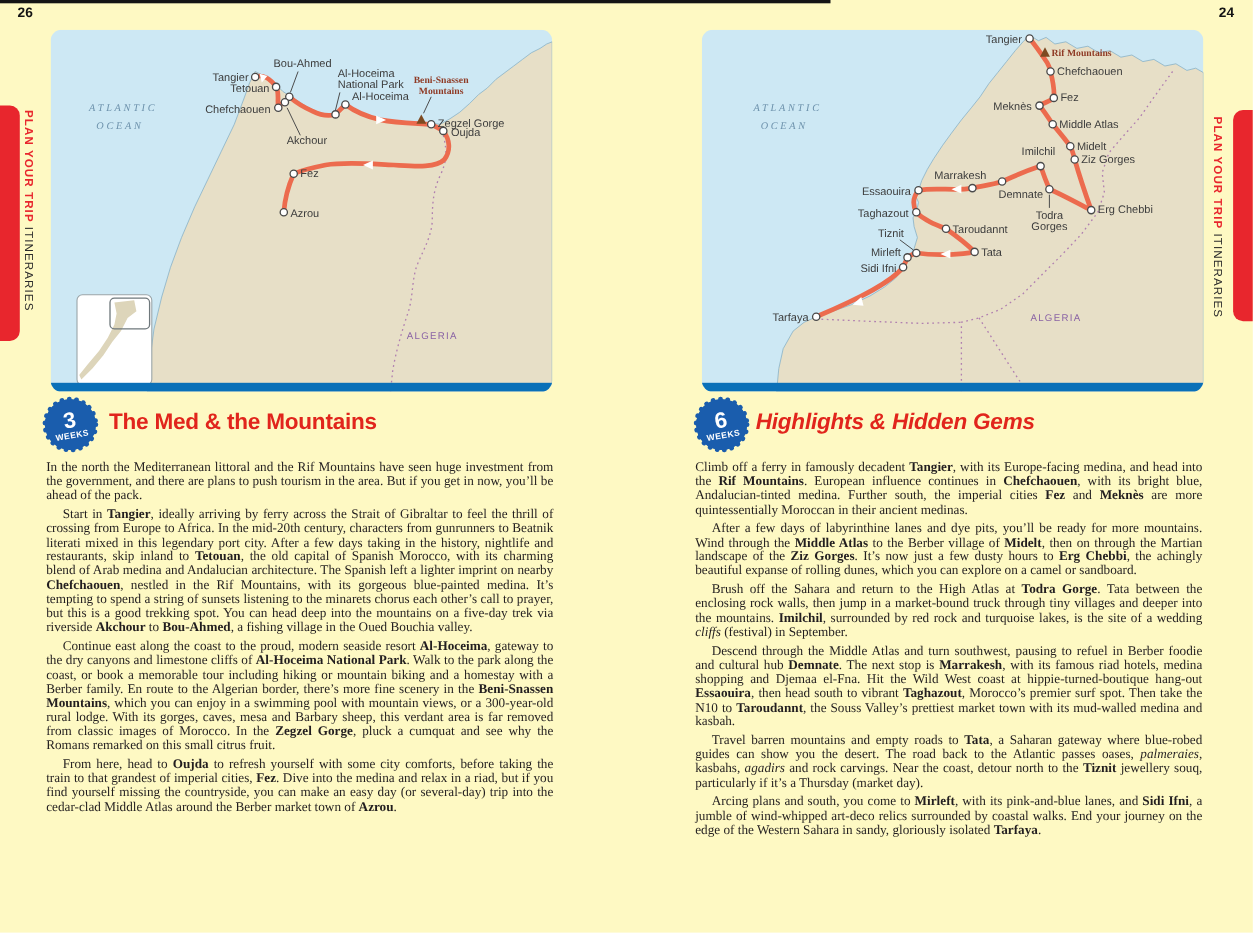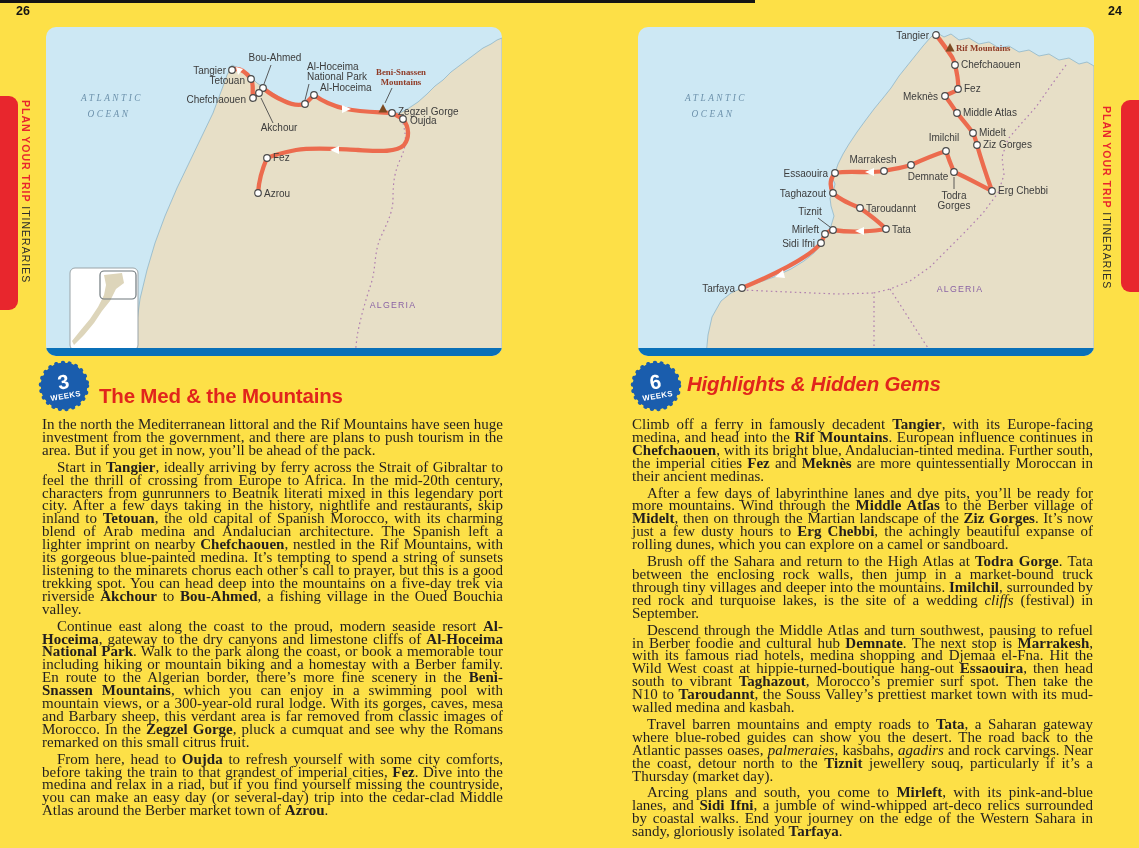--- a/index.html
+++ b/index.html
@@ -1,16 +1,16 @@
 <!DOCTYPE html>
 <html><head>
 <meta charset="utf-8">
 <style>
   html,body{margin:0;padding:0;background:#fff;}
-  #page{position:relative;width:1139px;height:848px;background:#fde047;overflow:hidden;
+  #page{position:relative;width:1139px;height:848px;background:#fef9c3;overflow:hidden;
         font-family:"Liberation Sans",sans-serif;}
   .topline{position:absolute;left:0;top:0;width:755px;height:3px;background:#141414;}
   .pageno{position:absolute;top:4px;font:bold 12.5px "Liberation Sans",sans-serif;color:#141414;}
   #pageno-left{left:16px;}
   #pageno-right{left:1108px;}
   .tab{position:absolute;background:#e8262d;}
   #tab-left{left:0;top:96px;width:18px;height:214px;border-radius:0 9px 9px 0;}
   #tab-right{left:1121px;top:100px;width:18px;height:192px;border-radius:9px 0 0 9px;}
   .vtext{position:absolute;writing-mode:vertical-rl;text-orientation:mixed;
          font-size:10.5px;letter-spacing:1px;white-space:nowrap;}
@@ -33,24 +33,24 @@
   .maplabel{font:10px "Liberation Sans",sans-serif;fill:#3c3c3c;}
   .maplabel.mountain{font:bold 8.8px "Liberation Serif",serif;fill:#8f3b26;}
   .oceanlabel{font:italic 9.3px "Liberation Serif",serif;fill:#6d92ac;letter-spacing:2.5px;}
   .countrylabel{font:8.8px "Liberation Sans",sans-serif;fill:#8a63a5;letter-spacing:1.2px;}
   .inset-box{fill:#ffffff;stroke:#9aa4a8;stroke-width:1;}
   .inset-shape{fill:#ddd5ba;}
   .inset-extent{fill:none;stroke:#6f787c;stroke-width:1.2;}
   .badge{position:absolute;width:54px;height:54px;}
   .badge text{fill:#fff;font-family:"Liberation Sans",sans-serif;font-weight:bold;}
   .title{position:absolute;top:372px;font:bold 20.5px "Liberation Sans",sans-serif;color:#e1251c;letter-spacing:-0.2px;}
-  #title-left{left:99px;margin-top:12px;}
+  #title-left{left:99px;}
   #title-right{left:687px;font-style:italic;}
   .bodytext{position:absolute;top:418px;width:461px;text-align:justify;
-            font-family:"Liberation Serif",serif;font-size:15px;line-height:12.9px;color:#221e1f;}
+            font-family:"Liberation Serif",serif;font-size:12px;line-height:12.9px;color:#221e1f;}
   #body-left{left:42px;}
   #body-right{left:632px;}
   .bodytext p{margin:0 0 4px 0;text-indent:15px;}
   .bodytext p:first-child{text-indent:0;}
   .bodytext b{font-weight:bold;}
 </style>
 </head>
 <body>
 
 <div id="page">

